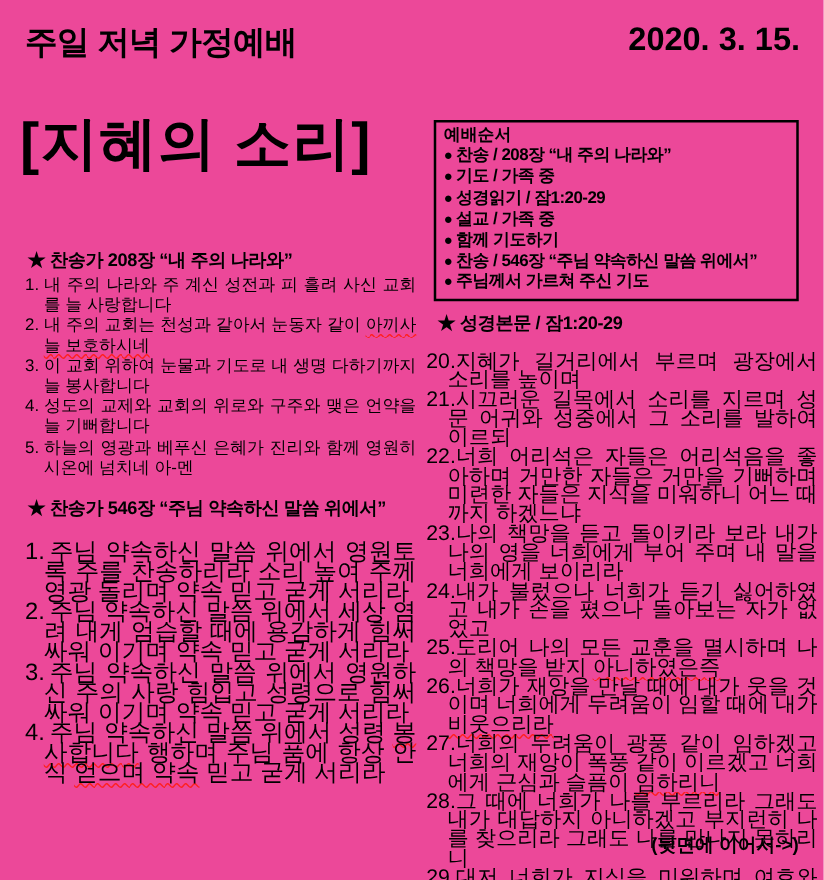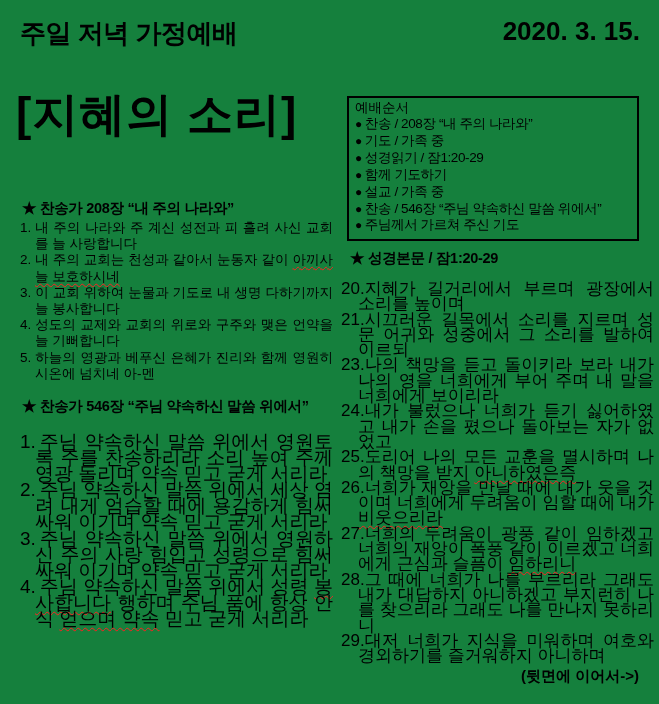--- a/index.html
+++ b/index.html
@@ -1,26 +1,26 @@
 <!DOCTYPE html>
 <html><head>
 <meta charset="utf-8">
 <style>
   html,body{margin:0;padding:0;background:#fff;}
   .page{
-    position:relative;width:659px;height:704px;background:#15803d;
+    position:relative;width:659px;height:704px;background:#ec4899;
     font-family:"Liberation Sans", sans-serif;color:#000;overflow:hidden;
   }
   .header-title{position:absolute;left:20px;top:16px;font-size:26px;font-weight:bold;letter-spacing:-0.5px;}
   .header-date{position:absolute;right:19px;top:16px;font-size:26px;font-weight:bold;}
   .main-title{position:absolute;left:16px;top:84px;font-size:46px;font-weight:bold;letter-spacing:1px;white-space:nowrap;}
 
   .worship-box{
     position:absolute;left:347px;top:96px;width:276px;
-    border:2px solid #000;padding:2px 6px 5px 6px;font-weight:normal;
+    border:2px solid #000;padding:2px 6px 5px 6px;font-weight:bold;
   }
   .wo-title{font-size:13.5px;line-height:16px;}
   .wo-item{font-size:13.5px;line-height:16.9px;white-space:nowrap;letter-spacing:-0.4px;}
   .wo-item .bullet{margin-right:3px;font-size:12px;}
 
   .section-h{position:absolute;font-weight:bold;font-size:14.5px;white-space:nowrap;letter-spacing:-0.3px;}
   #hymn208-h{left:22px;top:199px;}
   #hymn546-h{left:22px;top:397px;}
   #scripture-h{left:350px;top:249px;}
 
@@ -50,22 +50,22 @@
   <div class="header-title">주일 저녁 가정예배</div>
   <div class="header-date">2020. 3. 15.</div>
 
   <div class="main-title">[지혜의 소리]</div>
 
   <div class="worship-box">
     <div class="wo-title">예배순서</div>
     <div class="wo-item"><span class="bullet">●</span><span>찬송 / 208장 “내 주의 나라와”</span></div>
     <div class="wo-item"><span class="bullet">●</span><span>기도 / 가족 중</span></div>
     <div class="wo-item"><span class="bullet">●</span><span>성경읽기 / 잠1:20-29</span></div>
+    <div class="wo-item"><span class="bullet">●</span><span>설교 / 가족 중</span></div>
     <div class="wo-item"><span class="bullet">●</span><span>함께 기도하기</span></div>
-    <div class="wo-item"><span class="bullet">●</span><span>설교 / 가족 중</span></div>
     <div class="wo-item"><span class="bullet">●</span><span>찬송 / 546장 “주님 약속하신 말씀 위에서”</span></div>
     <div class="wo-item"><span class="bullet">●</span><span>주님께서 가르쳐 주신 기도</span></div>
   </div>
 
   <div class="section-h" id="hymn208-h">★ 찬송가 208장 “내 주의 나라와”</div>
   <div class="versecol" id="hymn208-verses">
     <p class="verse"><span class="hnum">1.</span><span><span>내 주의 나라와 주 계신 성전과 피 흘려 사신 교회를 늘 사랑합니다</span></span></p>
     <p class="verse"><span class="hnum">2.</span><span><span>내 주의 교회는 천성과 같아서 눈동자 같이 </span><span class="sp">아끼사 늘 보호하시네</span></span></p>
     <p class="verse"><span class="hnum">3.</span><span><span>이 교회 위하여 눈물과 기도로 내 생명 다하기까지 늘 봉사합니다</span></span></p>
     <p class="verse"><span class="hnum">4.</span><span><span>성도의 교제와 교회의 위로와 구주와 맺은 언약을 늘 기뻐합니다</span></span></p>
@@ -77,20 +77,21 @@
     <p class="verse"><span class="hnum">1.</span><span><span>주님 약속하신 말씀 위에서 영원토록 주를 찬송하리라 소리 높여 주께 영광 돌리며 약속 믿고 굳게 서리라</span></span></p>
     <p class="verse"><span class="hnum">2.</span><span><span>주님 약속하신 말씀 위에서 세상 염려 내게 엄습할 때에 용감하게 힘써 싸워 이기며 약속 믿고 굳게 서리라</span></span></p>
     <p class="verse"><span class="hnum">3.</span><span><span>주님 약속하신 말씀 위에서 영원하신 주의 사랑 힘입고 성령으로 힘써 싸워 이기며 약속 믿고 굳게 서리라</span></span></p>
     <p class="verse"><span class="hnum">4.</span><span><span>주님 약속하신 말씀 위에서 성령 </span><span class="sp">봉사합니다</span><span> 행하며 주님 품에 항상 안식 </span><span class="sp">얻으며 약속</span><span> 믿고 굳게 서리라</span></span></p>
   </div>
 
   <div class="section-h" id="scripture-h">★ 성경본문 / 잠1:20-29</div>
   <div class="versecol" id="scripture-verses">
     <p class="verse"><span>20.</span><span><span>지혜가 길거리에서 부르며 광장에서 소리를 높이며</span></span></p>
     <p class="verse"><span>21.</span><span><span>시끄러운 길목에서 소리를 지르며 성문 어귀와 성중에서 그 소리를 발하여 이르되</span></span></p>
+    <p class="verse"><span>22.</span><span><span>너희 어리석은 자들은 어리석음을 좋아하며 거만한 자들은 거만을 기뻐하며 미련한 자들은 지식을 미워하니 어느 때까지 하겠느냐</span></span></p>
     <p class="verse"><span>23.</span><span><span>나의 책망을 듣고 돌이키라 보라 내가 나의 영을 너희에게 부어 주며 내 말을 너희에게 보이리라</span></span></p>
     <p class="verse"><span>24.</span><span><span>내가 불렀으나 너희가 듣기 싫어하였고 내가 손을 폈으나 돌아보는 자가 없었고</span></span></p>
     <p class="verse"><span>25.</span><span><span>도리어 나의 모든 교훈을 멸시하며 나의 책망을 받지 </span><span class="sp">아니하였은즉</span></span></p>
     <p class="verse"><span>26.</span><span><span>너희가 재앙을 만날 때에 내가 웃을 것이며 너희에게 두려움이 임할 때에 내가 </span><span class="sp">비웃으리라</span></span></p>
     <p class="verse"><span>27.</span><span><span>너희의 두려움이 광풍 같이 임하겠고 너희의 재앙이 폭풍 같이 이르겠고 너희에게 근심과 슬픔이 </span><span class="sp">임하리니</span></span></p>
     <p class="verse"><span>28.</span><span><span>그 때에 너희가 나를 부르리라 그래도 내가 대답하지 아니하겠고 부지런히 나를 찾으리라 그래도 나를 만나지 못하리니</span></span></p>
     <p class="verse"><span>29.</span><span><span>대저 너희가 지식을 미워하며 여호와 경외하기를 즐거워하지 아니하며</span></span></p>
   </div>
 
   <div class="continue-note">(뒷면에 이어서-&gt;)</div>

